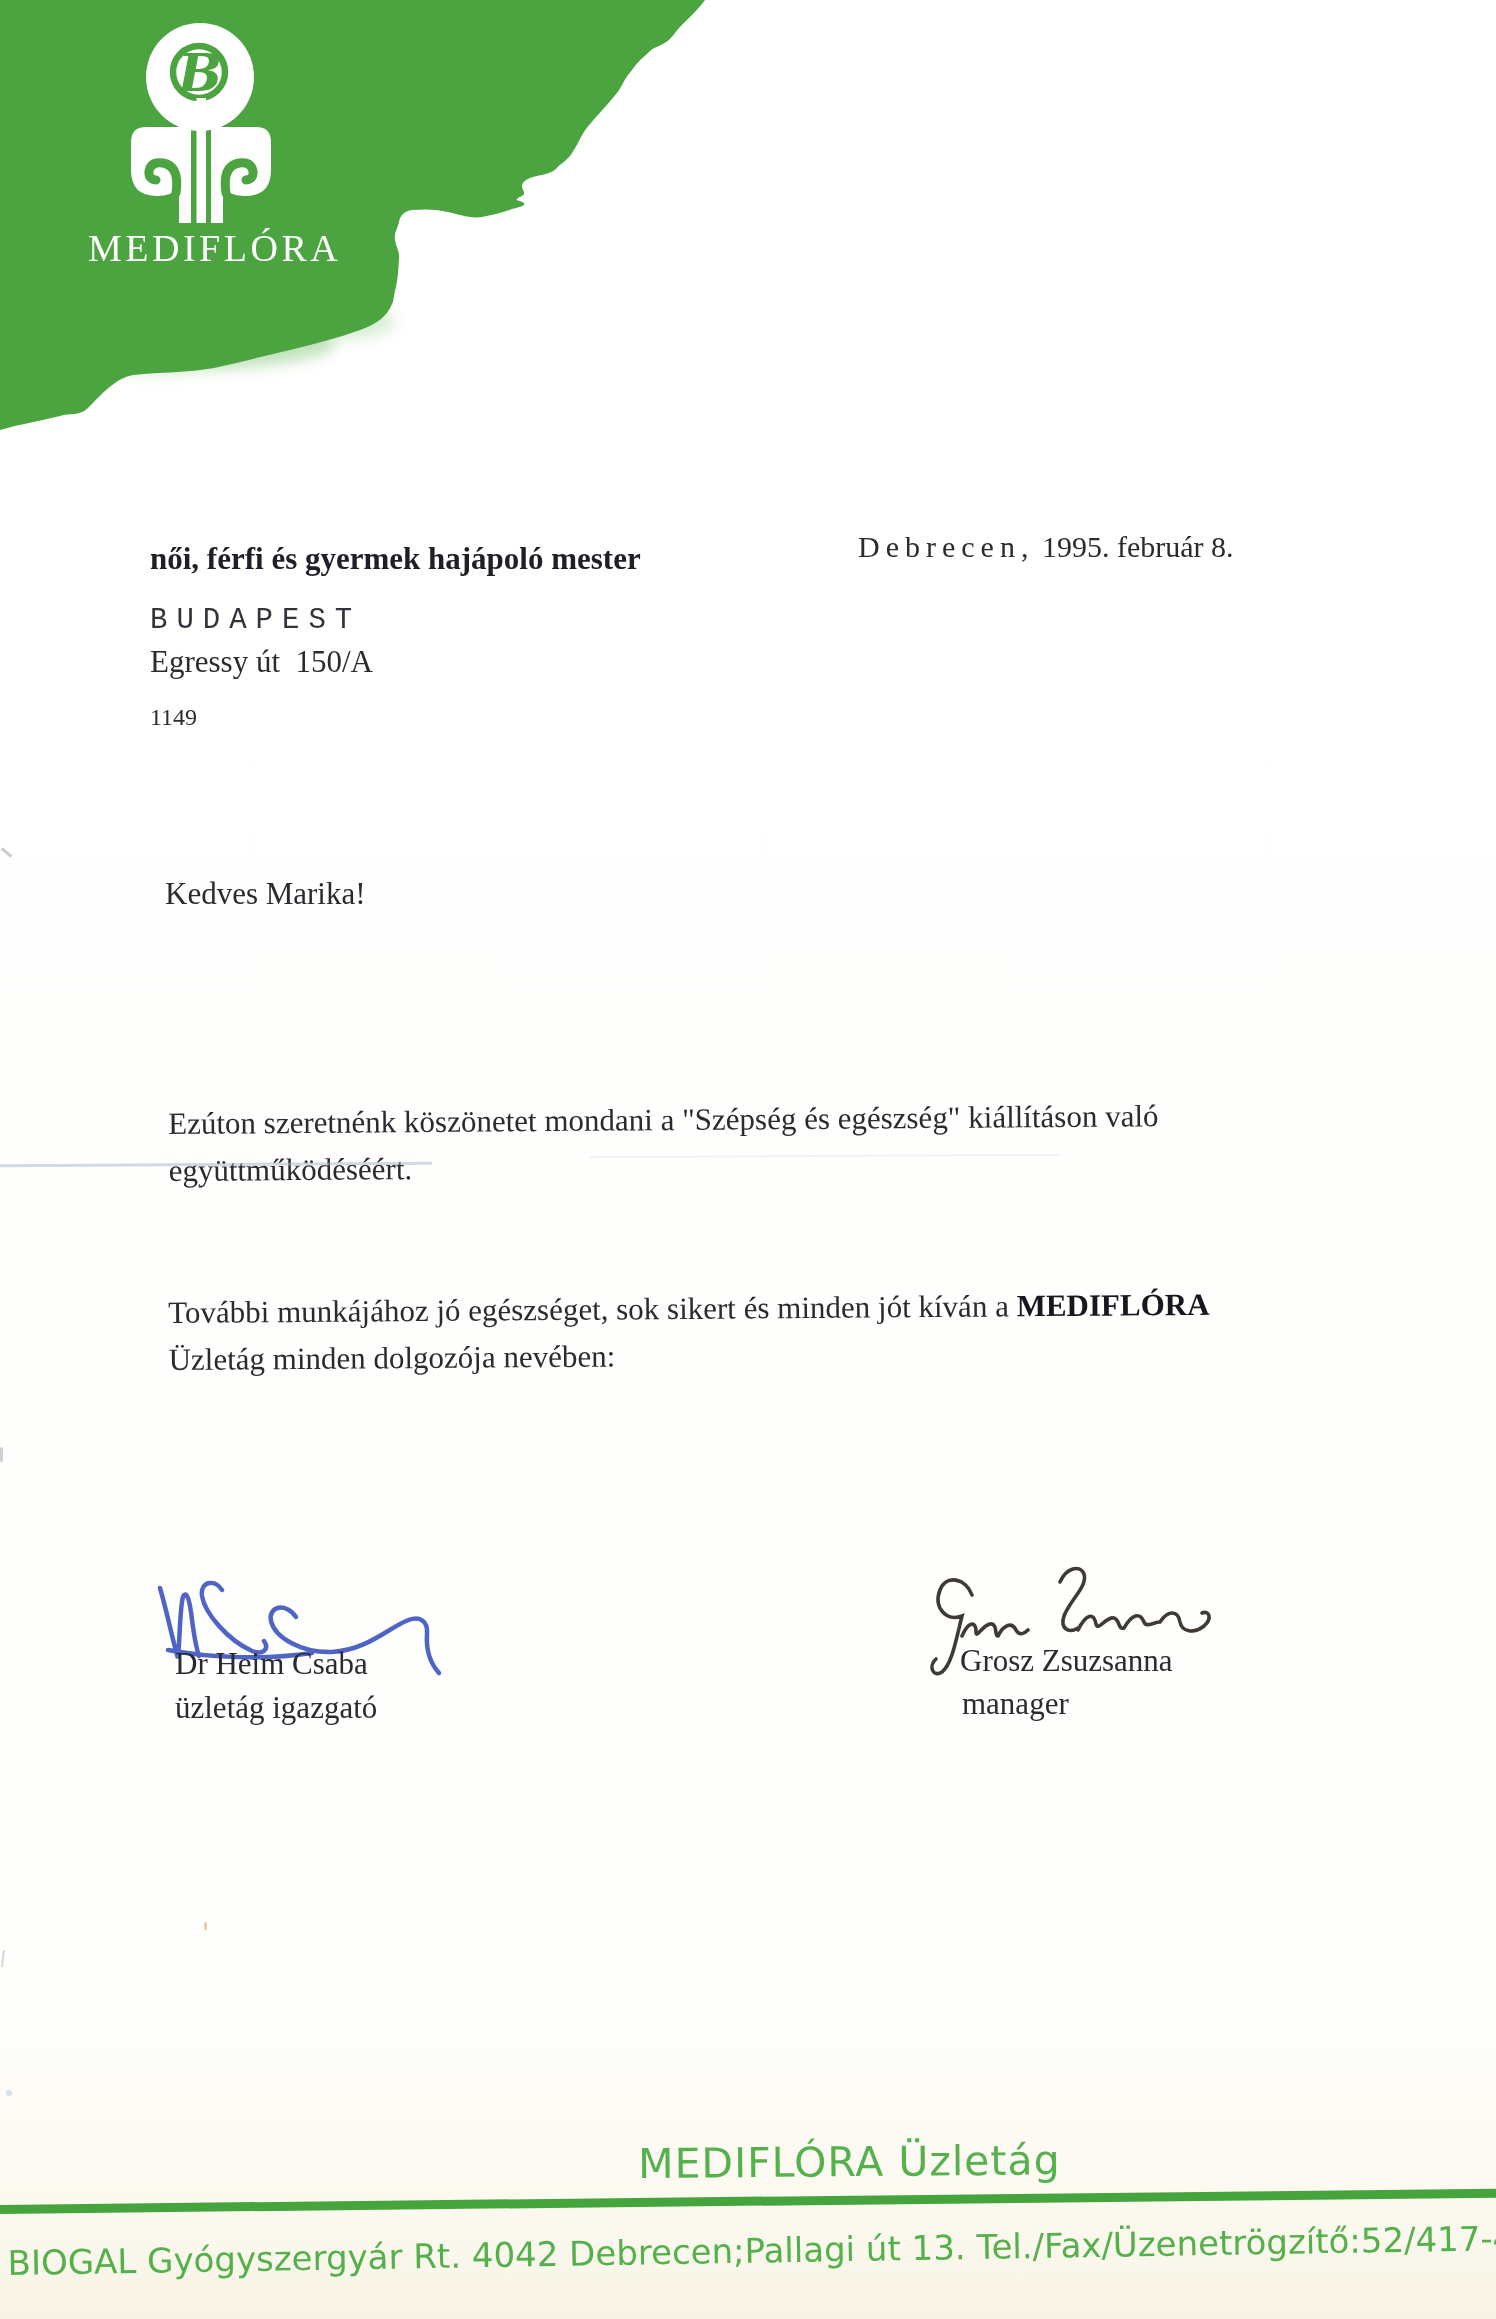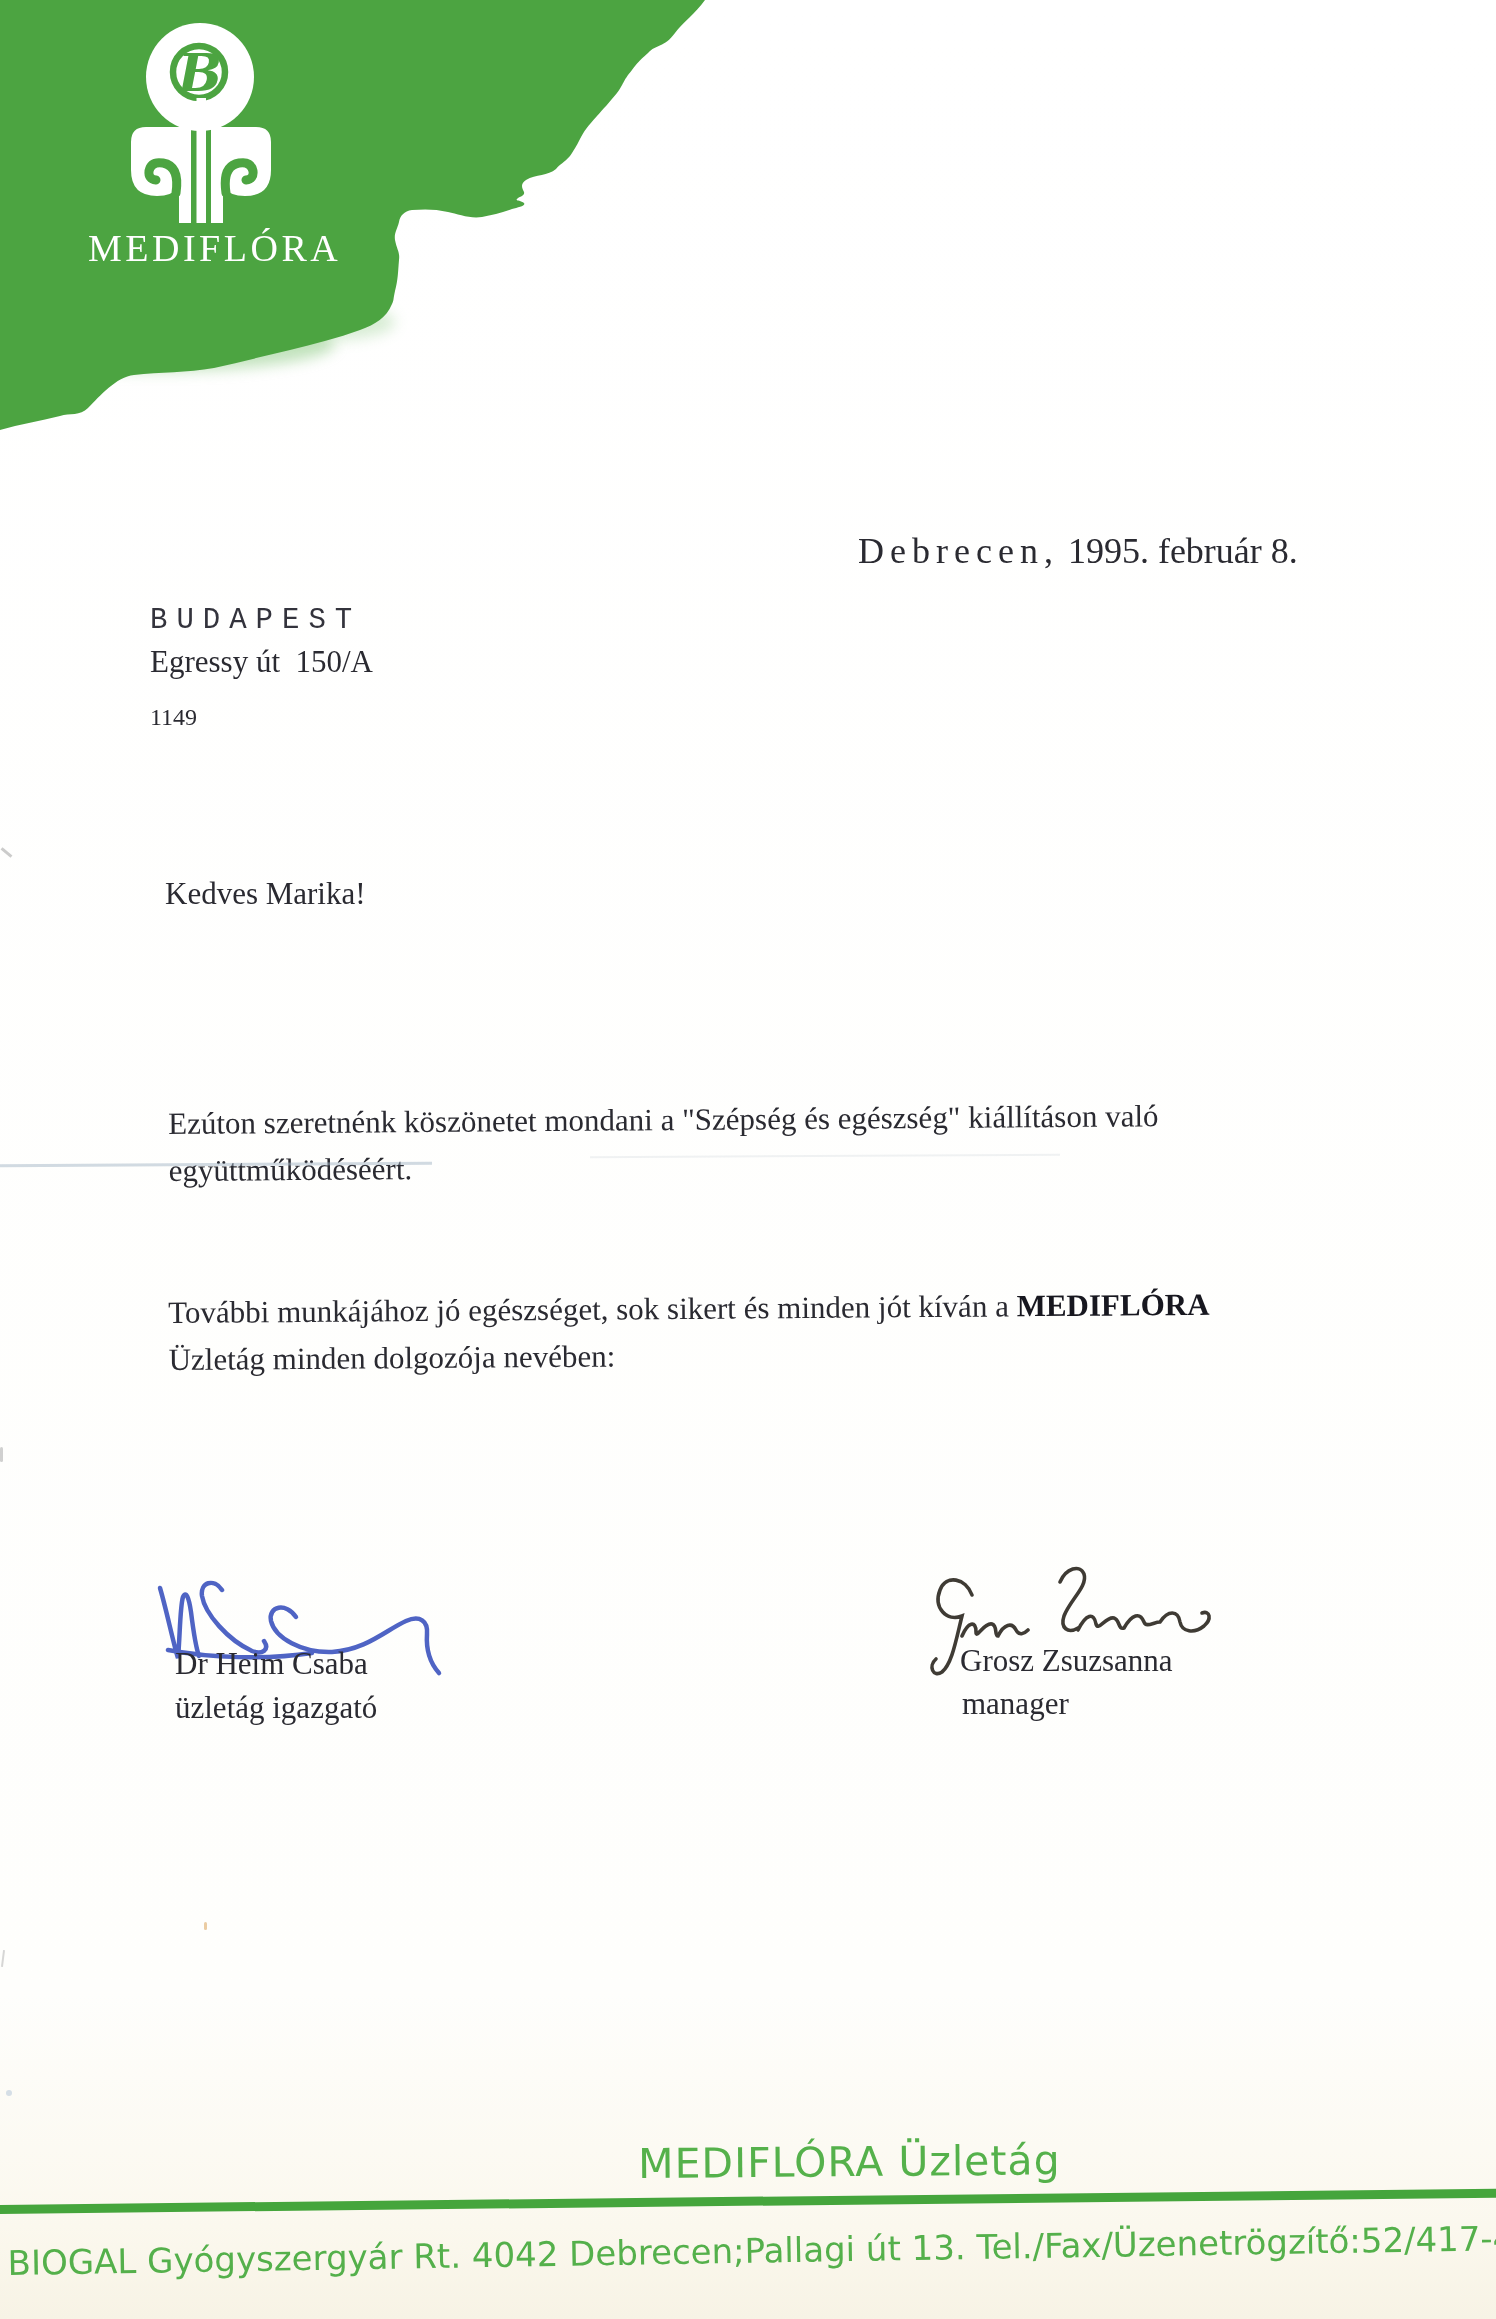--- a/index.html
+++ b/index.html
@@ -21,21 +21,21 @@
 
   
   .recipient-name{left:150px;top:503px;width:512px;text-align:center;
     font-size:31px;font-weight:bold;color:#1f1f28;letter-spacing:.5px;}
   .recipient-title{left:150px;top:541px;font-size:31px;font-weight:bold;color:#1f1f28;}
   .recipient-city{left:150px;top:604px;font-size:29px;letter-spacing:9px;color:#33333c;font-family:Liberation Mono, monospace;}
   .recipient-street{left:150px;top:644px;font-size:31px;white-space:pre;}
   .recipient-postal{left:150px;top:704px;font-size:24px;}
 
   
-  .dateline{left:858px;top:530px;font-size:36px;white-space:nowrap;}
+  .dateline{left:858px;top:530px;font-size:30px;white-space:nowrap;}
   .dateline .spaced{letter-spacing:6px;}
 
   
   .salutation{left:165px;top:876px;font-size:31px;text-align:right;}
   .para{left:168px;font-size:31px;line-height:47px;transform:rotate(-0.45deg);
     transform-origin:left top;white-space:nowrap;}
   .para-1{top:1100px;}
   .para-2{top:1289px;}
   .para b{color:#17171f;}
 
@@ -105,20 +105,21 @@
       <rect x="196.5" y="98" width="9.5" height="125" fill="#ffffff"></rect>
       <path fill="#ffffff" d="M191,127 L146,127 Q131,127 131,142 L131,170 Q131,196 157,196 Q172,196 179,187 L179,223 L191,223 Z"></path>
       <path d="M176,193 Q180,166 163,163 Q151,161 149,171 Q148,179 156,180" fill="none" stroke="#4ca441" stroke-width="9" stroke-linecap="round"></path>
       <path fill="#ffffff" d="M211,127 L256,127 Q271,127 271,142 L271,170 Q271,196 245,196 Q230,196 223,187 L223,223 L211,223 Z"></path>
       <path d="M226,193 Q222,166 239,163 Q251,161 253,171 Q254,179 246,180" fill="none" stroke="#4ca441" stroke-width="9" stroke-linecap="round"></path>
     </g>
 
     <text class="serif" x="88" y="261" fill="#ffffff" font-family="Liberation Serif, serif" font-size="38" letter-spacing="3.5">MEDIFLÓRA</text>
   </svg>
 
+  <div class="abs recipient-title">női, férfi és gyermek hajápoló mester</div>
   <div class="abs recipient-city">BUDAPEST</div>
   <div class="abs recipient-street">Egressy út  150/A</div>
   <div class="abs recipient-postal">1149</div>
 
   <div class="abs dateline">
     <span class="spaced">Debrecen,</span><span> 1995. február 8.</span>
   </div>
 
   <div class="abs salutation">Kedves Marika!</div>
 

